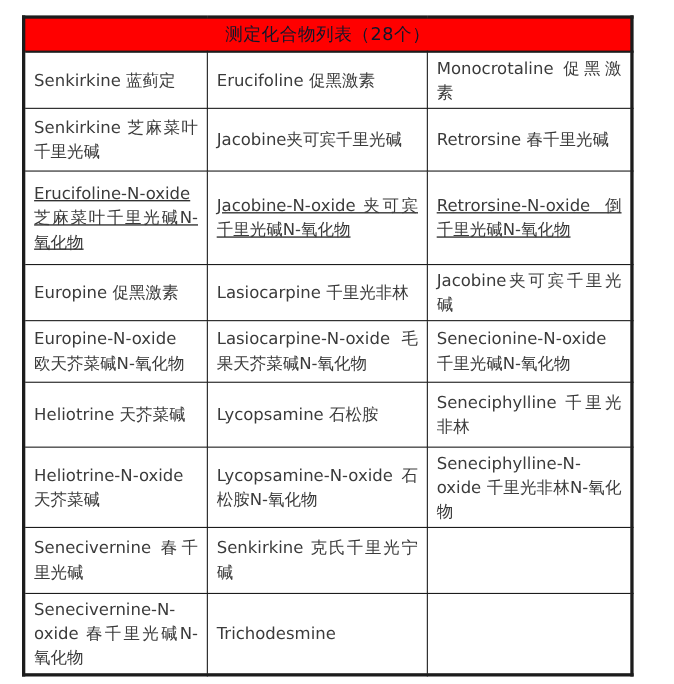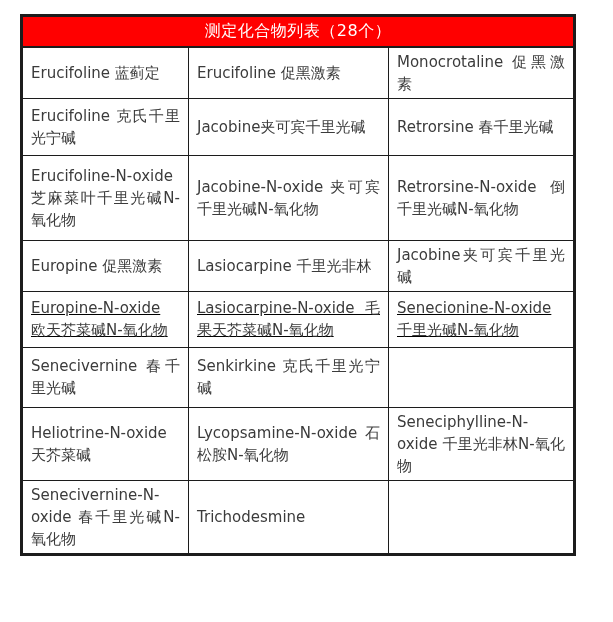--- a/index.html
+++ b/index.html
@@ -21,21 +21,21 @@
     border-collapse: collapse;
     table-layout: fixed;
     border: 3px solid #1c1c1c;
   }
   col.c1 { width: 167px; }
   col.c2 { width: 200px; }
   col.c3 { width: 186px; }
   th.title-cell {
     height: 31px;
     background: #ff0000;
-    color: #ffffff;
+    color: #0f172a;
     font-size: 16px;
     font-weight: normal;
     text-align: center;
     vertical-align: middle;
     border: 2px solid #1c1c1c;
     letter-spacing: 0.5px;
   }
   td.compound-cell {
     border: 1.6px solid #1c1c1c;
     font-size: 15px;
@@ -58,53 +58,58 @@
       <col class="c2">
       <col class="c3">
     </colgroup>
     <thead>
       <tr>
         <th colspan="3" class="title-cell">测定化合物列表（28个）</th>
       </tr>
     </thead>
     <tbody id="table-body">
         <tr style="height: 33px;">
-          <td class="compound-cell">Erucifoline 蓝蓟定</td>
+          <td class="compound-cell">Senkirkine 蓝蓟定</td>
           <td class="compound-cell">Erucifoline 促黑激素</td>
           <td class="compound-cell">Monocrotaline 促黑激素</td>
         </tr>
         <tr style="height: 57px;">
-          <td class="compound-cell">Erucifoline 克氏千里光宁碱</td>
+          <td class="compound-cell">Senkirkine 芝麻菜叶千里光碱</td>
           <td class="compound-cell">Jacobine夹可宾千里光碱</td>
           <td class="compound-cell">Retrorsine 春千里光碱</td>
         </tr>
-        <tr style="height: 85px;">
+        <tr style="height: 85px; text-decoration: underline;">
           <td class="compound-cell">Erucifoline-N-oxide 芝麻菜叶千里光碱N-氧化物</td>
           <td class="compound-cell">Jacobine-N-oxide 夹可宾千里光碱N-氧化物</td>
           <td class="compound-cell">Retrorsine-N-oxide倒千里光碱N-氧化物</td>
         </tr>
         <tr style="height: 34px;">
           <td class="compound-cell">Europine 促黑激素</td>
           <td class="compound-cell">Lasiocarpine 千里光非林</td>
           <td class="compound-cell">Jacobine夹可宾千里光碱</td>
         </tr>
-        <tr style="height: 56px; text-decoration: underline;">
+        <tr style="height: 56px;">
           <td class="compound-cell">Europine-N-oxide 欧天芥菜碱N-氧化物</td>
           <td class="compound-cell">Lasiocarpine-N-oxide 毛果天芥菜碱N-氧化物</td>
           <td class="compound-cell">Senecionine-N-oxide千里光碱N-氧化物</td>
+        </tr>
+        <tr style="height: 59px;">
+          <td class="compound-cell">Heliotrine 天芥菜碱</td>
+          <td class="compound-cell">Lycopsamine 石松胺</td>
+          <td class="compound-cell">Seneciphylline 千里光非林</td>
+        </tr>
+        <tr style="height: 58px;">
+          <td class="compound-cell">Heliotrine-N-oxide 天芥菜碱</td>
+          <td class="compound-cell">Lycopsamine-N-oxide 石松胺N-氧化物</td>
+          <td class="compound-cell">Seneciphylline-N-oxide 千里光非林N-氧化物</td>
         </tr>
         <tr style="height: 60px;">
           <td class="compound-cell">Senecivernine 春千里光碱</td>
           <td class="compound-cell">Senkirkine 克氏千里光宁碱</td>
           <td class="compound-cell"></td>
-        </tr>
-        <tr style="height: 58px;">
-          <td class="compound-cell">Heliotrine-N-oxide 天芥菜碱</td>
-          <td class="compound-cell">Lycopsamine-N-oxide 石松胺N-氧化物</td>
-          <td class="compound-cell">Seneciphylline-N-oxide 千里光非林N-氧化物</td>
         </tr>
         <tr style="height: 57px;">
           <td class="compound-cell">Senecivernine-N-oxide 春千里光碱N-氧化物</td>
           <td class="compound-cell">Trichodesmine</td>
           <td class="compound-cell"></td>
         </tr>
       </tbody>
   </table>
 </div>
 

